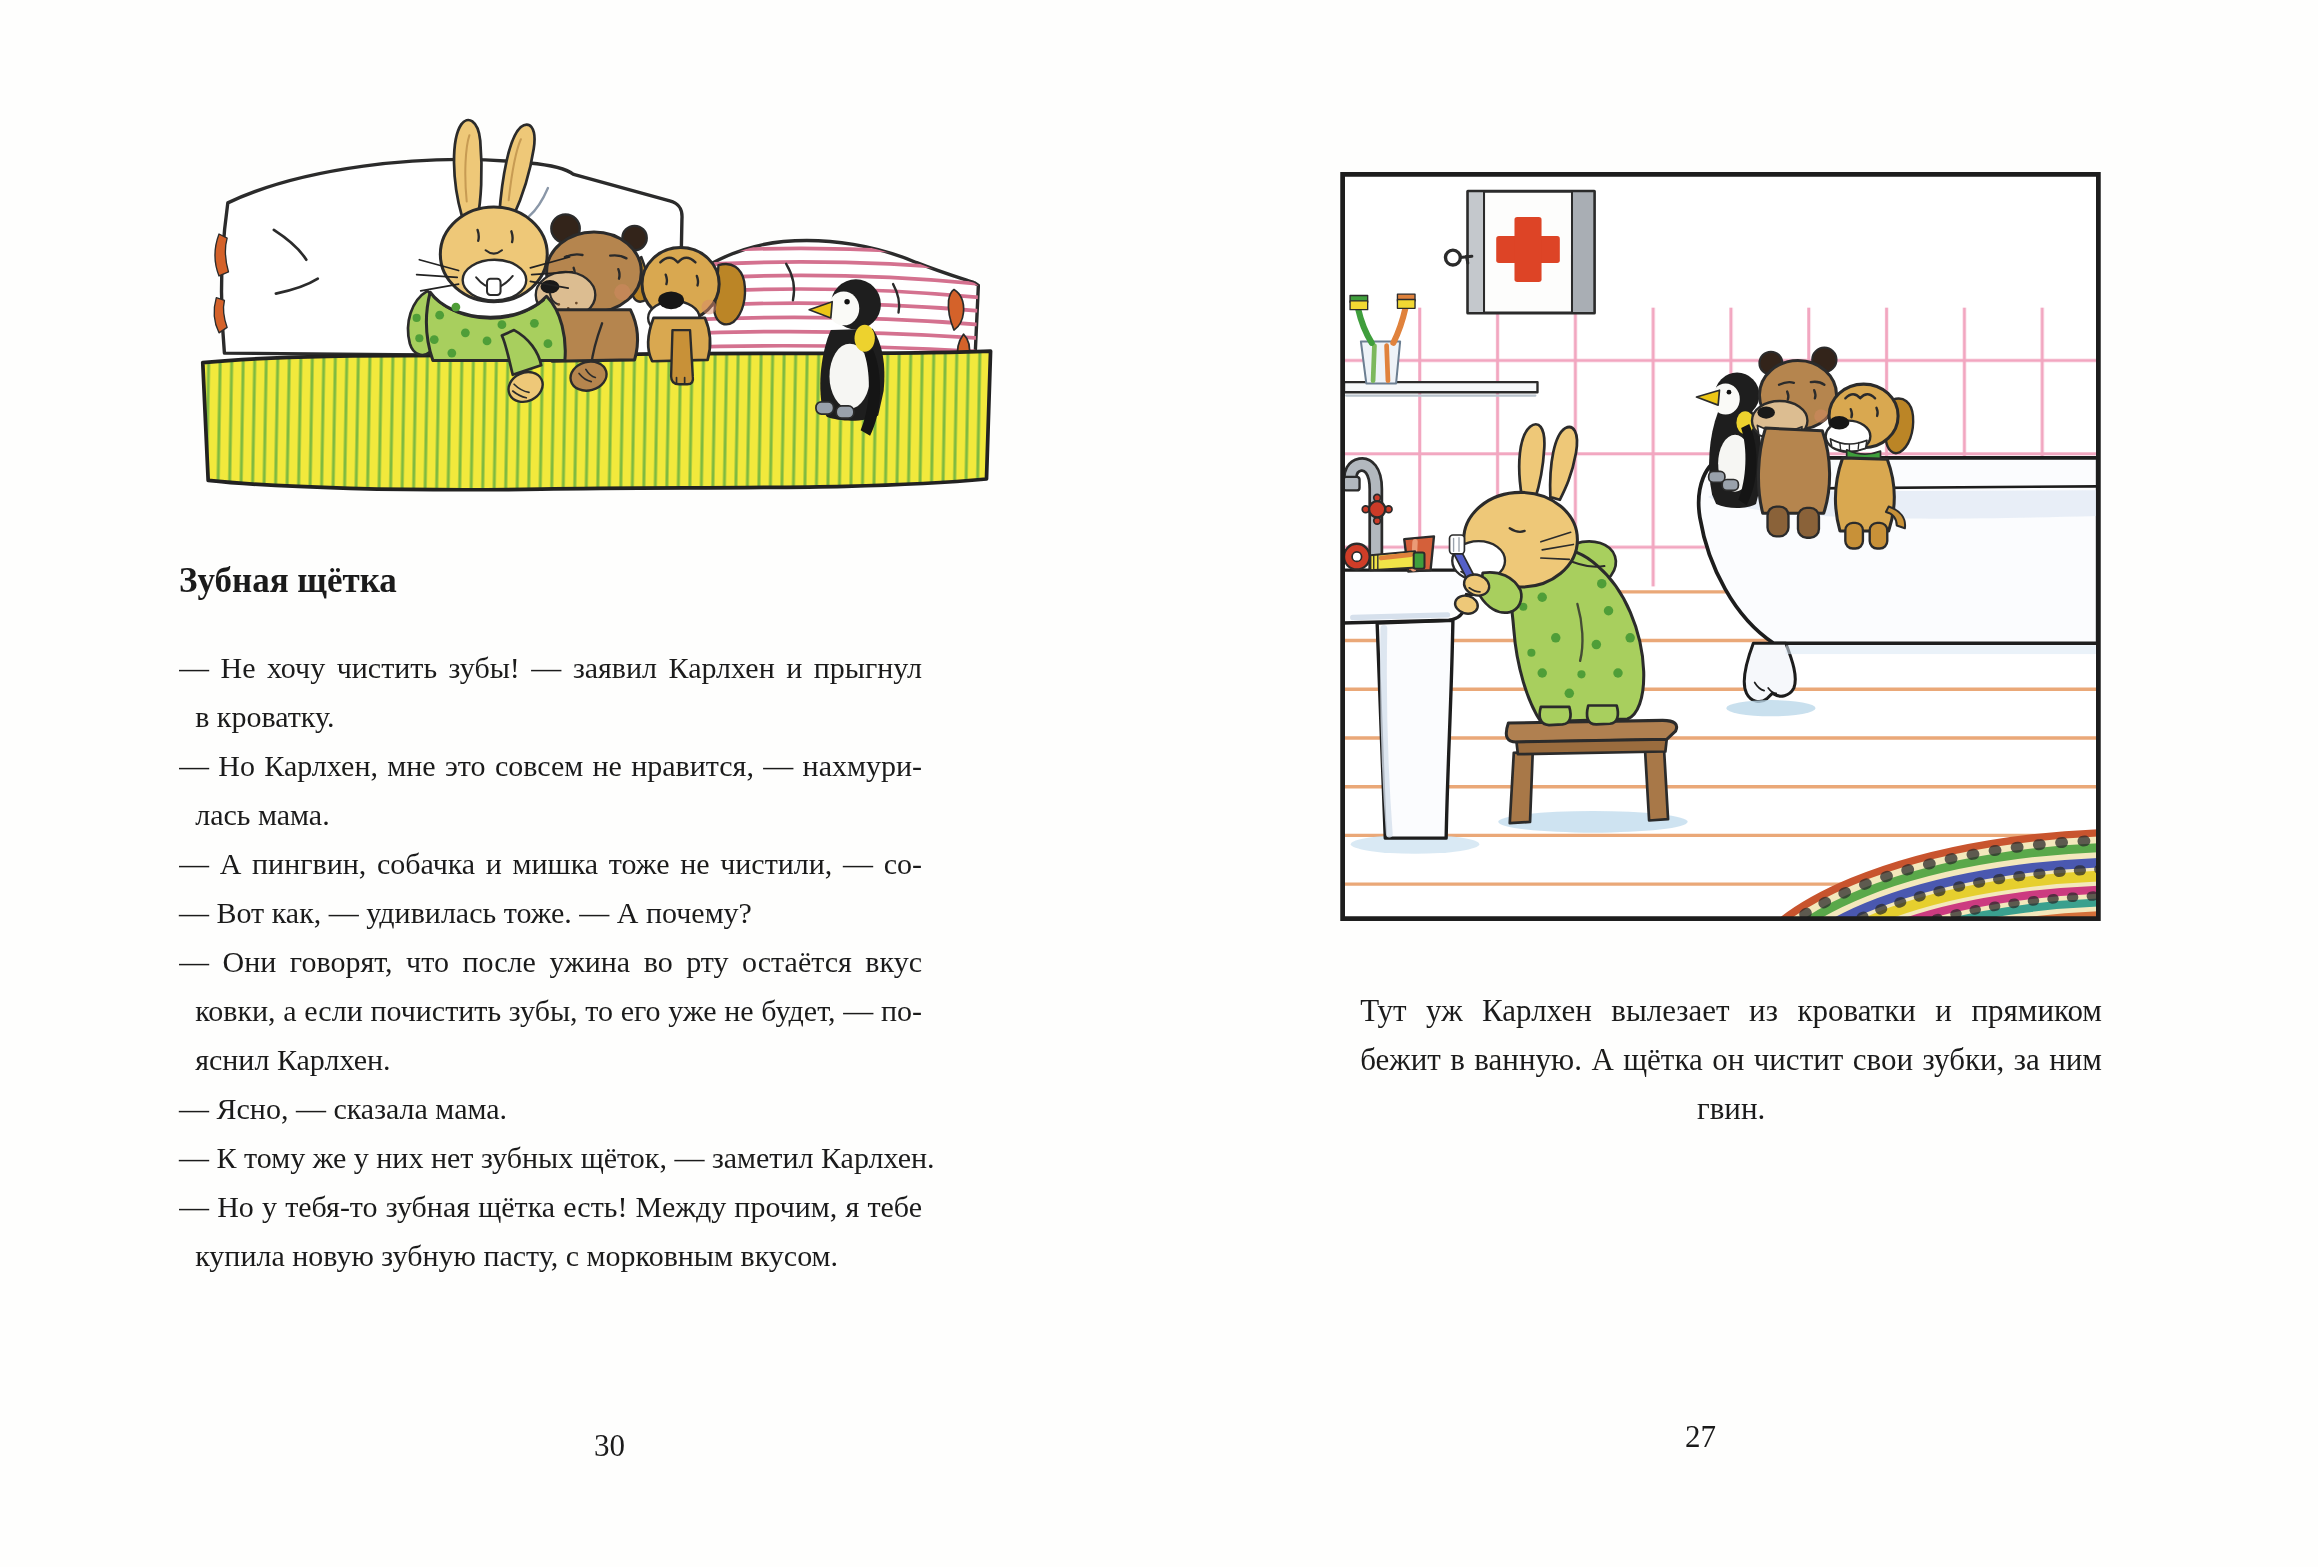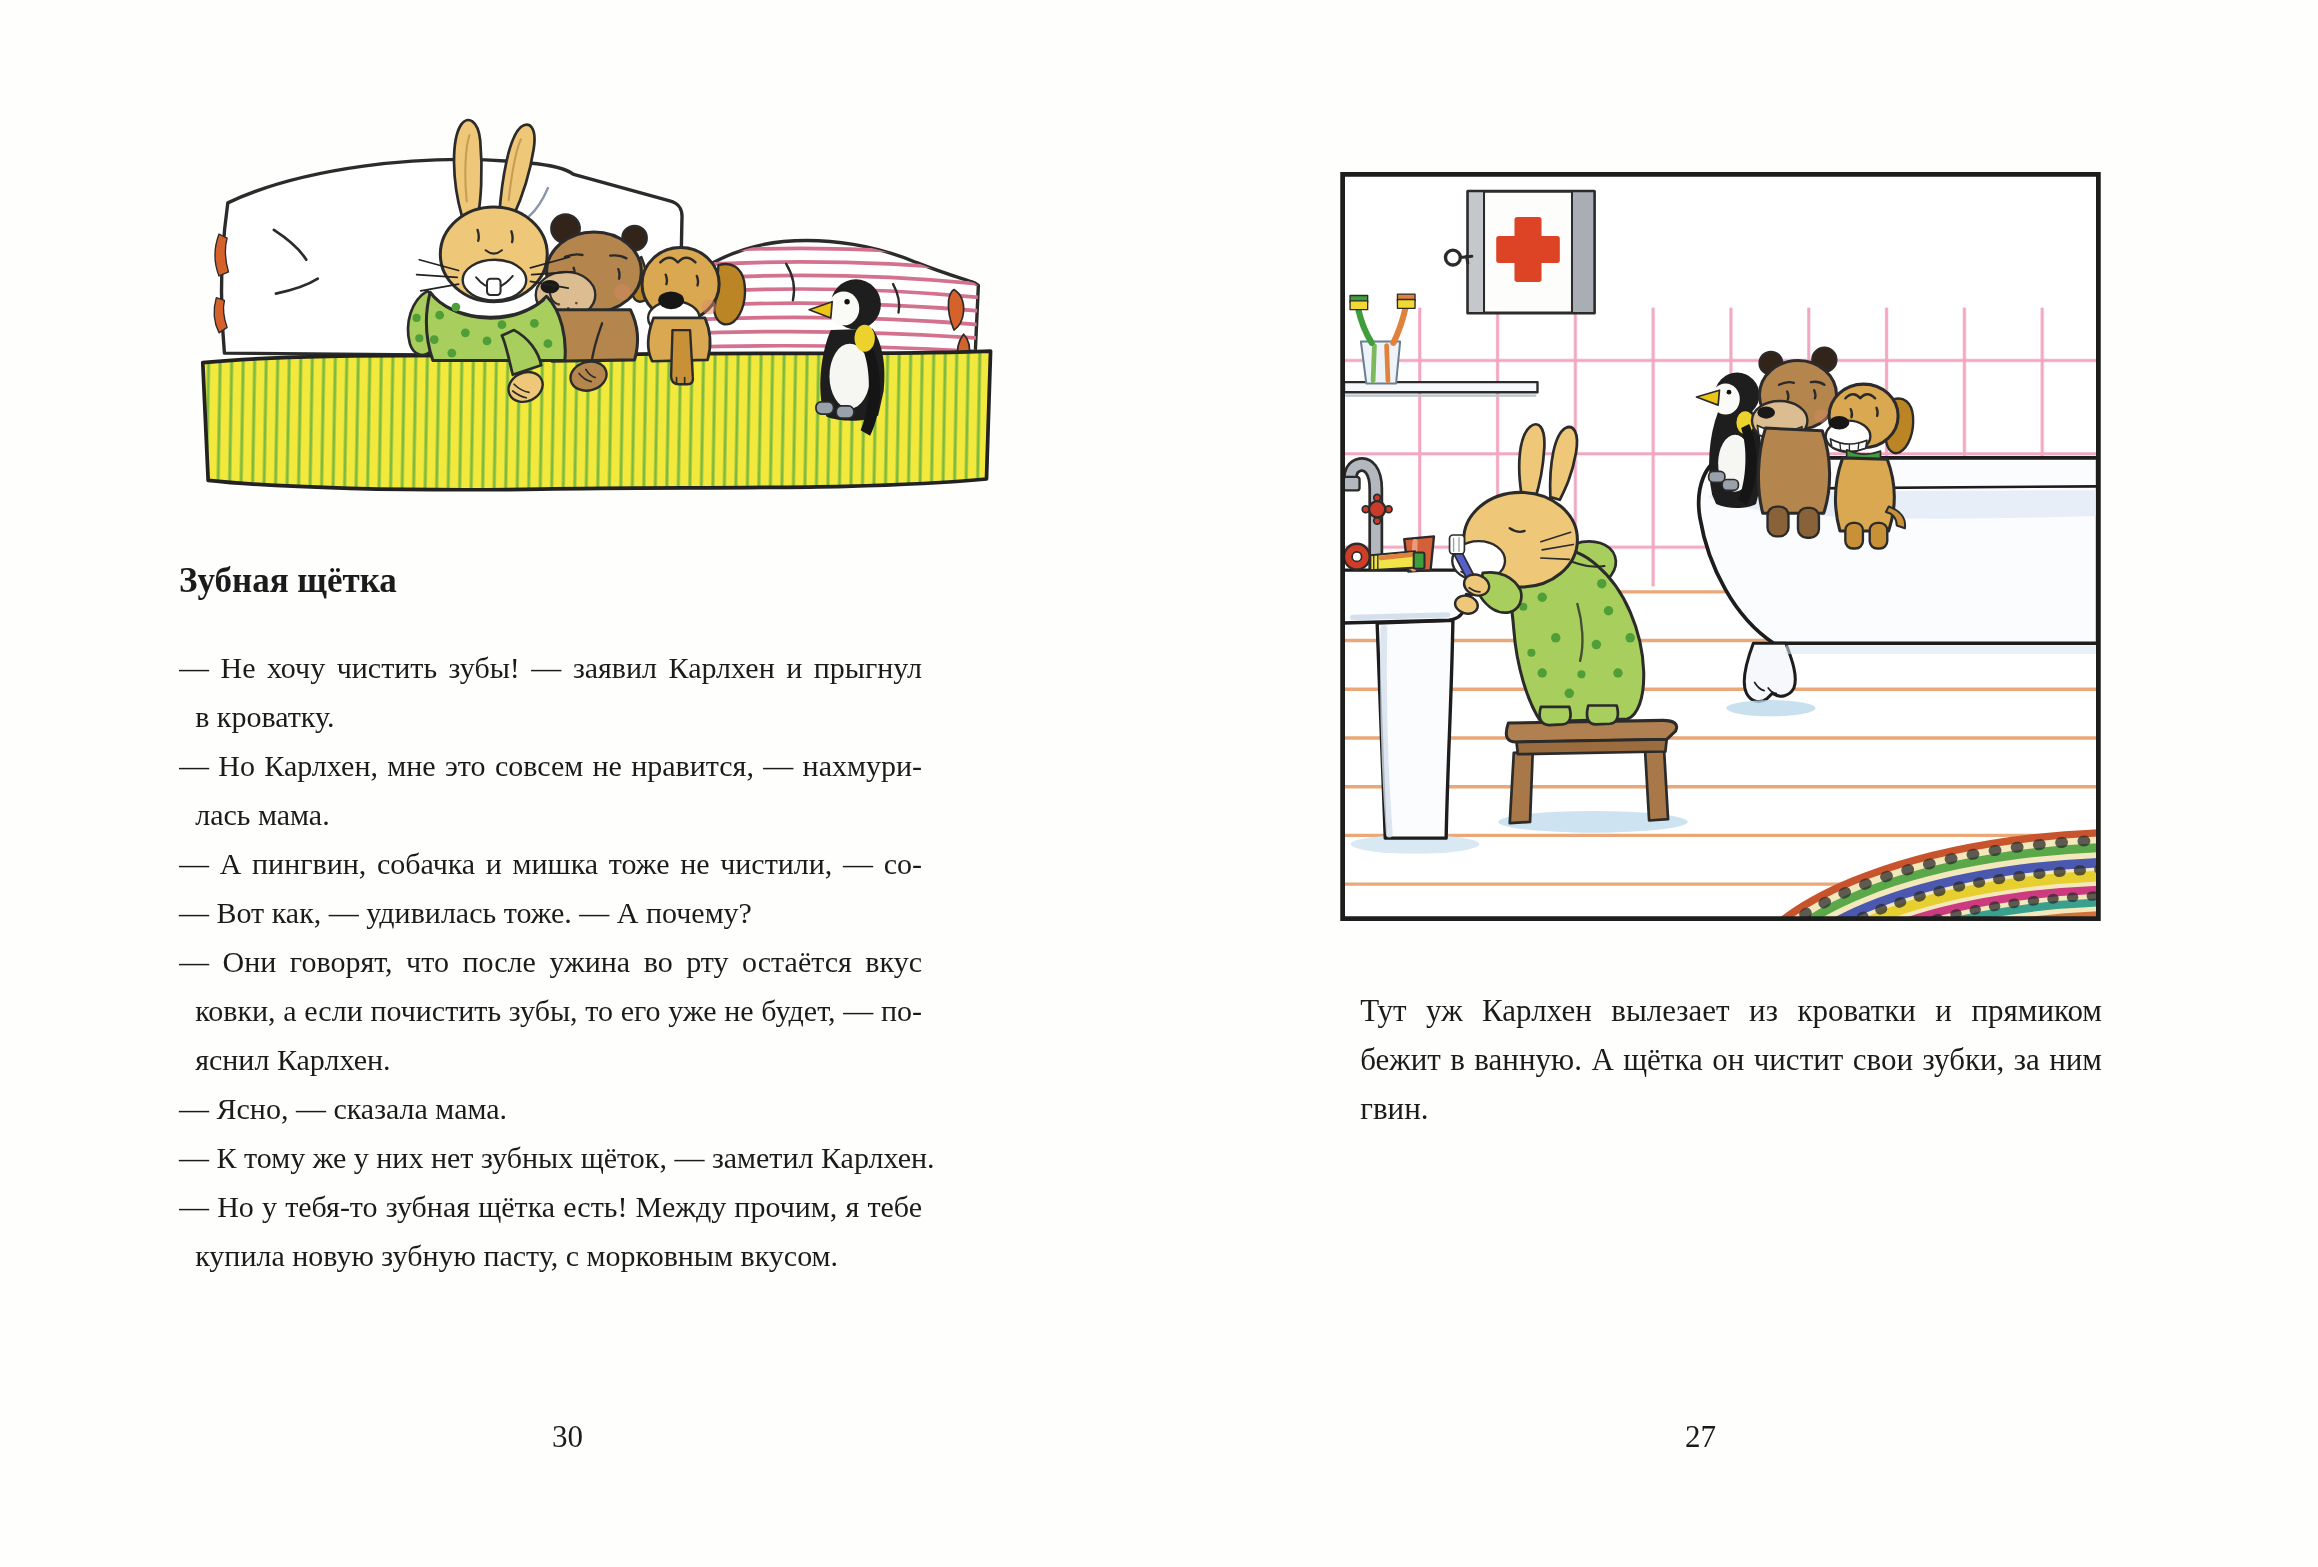--- a/index.html
+++ b/index.html
@@ -3,25 +3,25 @@
 <meta charset="utf-8">
 <style>
   html,body{margin:0;padding:0;background:#e9e9e9;}
   .page{position:relative;width:2319px;height:1567px;background:#fefefdff;background:#fefefd;overflow:hidden;
         font-family:"Liberation Serif","DejaVu Serif",serif;color:#1b1b1b;}
   .illu{position:absolute;}
   .textcol{position:absolute;}
   .ln{height:49px;line-height:49px;font-size:30px;white-space:nowrap;}
   .ln.cont{padding-left:16.2px;}
   .ln.just{white-space:normal;text-align:justify;text-align-last:justify;overflow:hidden;}
-  .rp .ln{height:49px;line-height:49px;font-size:31px;}
+  .rp .ln{height:49px;line-height:49px;font-size:31px;text-align:center;}
   .title{position:absolute;left:179px;top:554px;width:743px;height:54px;line-height:54px;
          text-align:left;font-weight:bold;font-size:35px;}
   .pagenum{position:absolute;top:1419px;width:135px;text-align:center;font-size:31px;}
-  .pagenum.left{left:500px;}
+  .pagenum.left{left:542px;margin-top:9px;}
   .pagenum.right{left:1633px;}
   svg{display:block;}
 </style>
 </head>
 <body>
 
 <div class="page">
 
   <svg class="illu" style="left:196px;top:100px" width="802" height="423" viewBox="0 0 1185 625">
     <defs>

